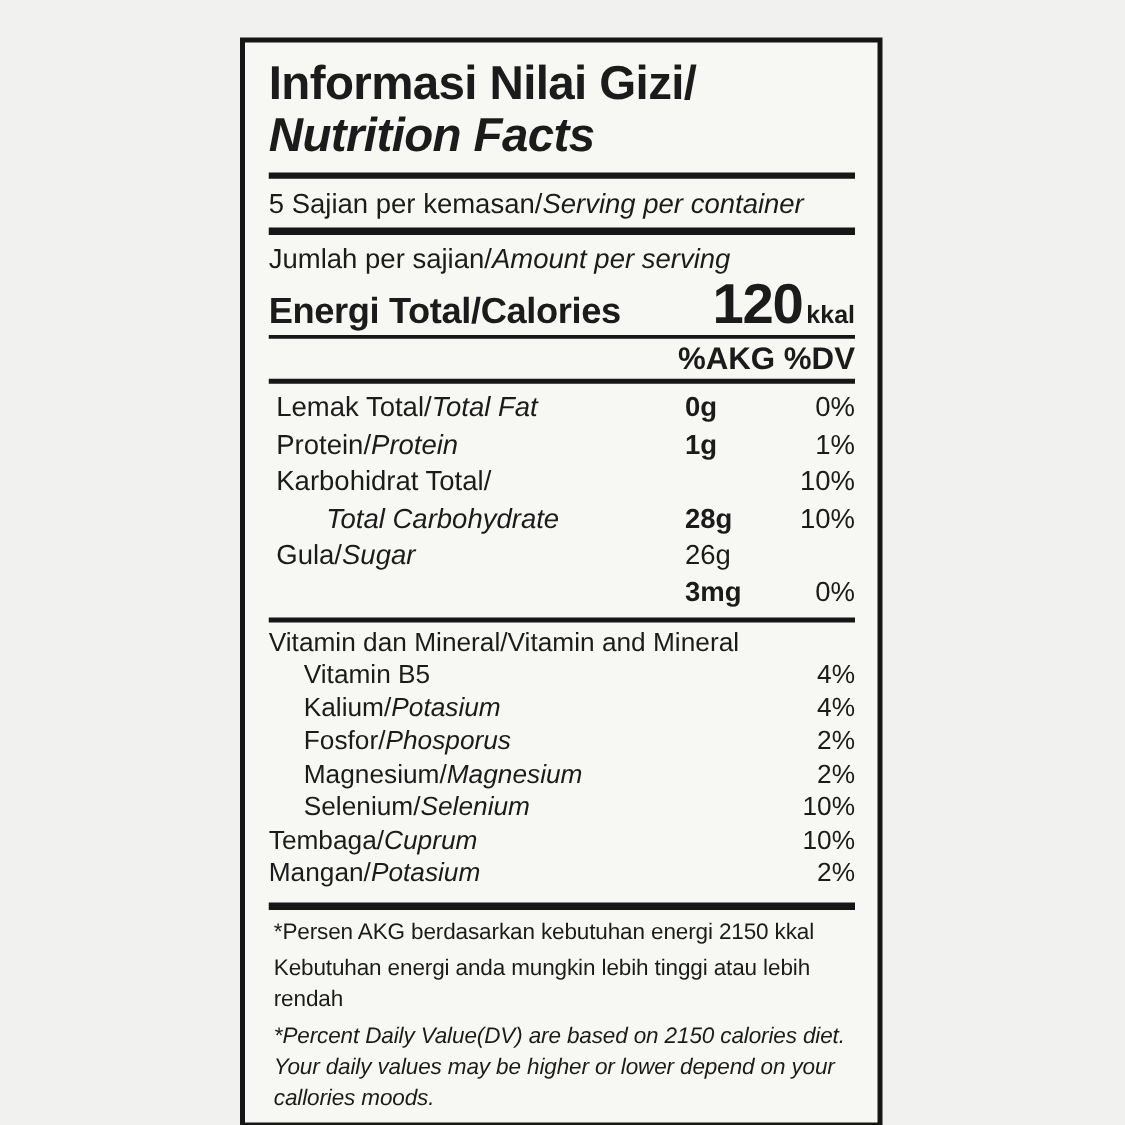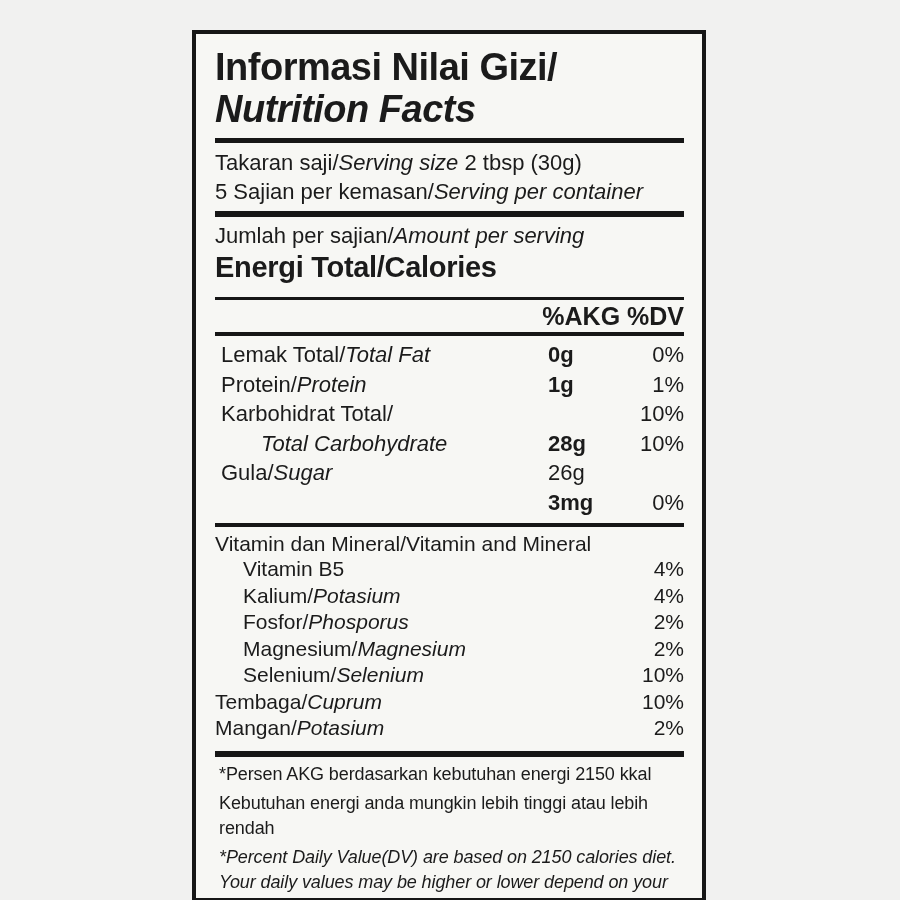--- a/index.html
+++ b/index.html
@@ -127,29 +127,32 @@
 
 <div class="label">
 
   <div class="title">
     <div>Informasi Nilai Gizi/</div>
     <div class="en">Nutrition Facts</div>
   </div>
 
   <div class="divider d1"></div>
 
-  <p class="serving-line"><span>Takaran saji/</span><span class="it">Serving size</span> <span>2 tbsp (30g)</span></p>
   <p class="serving-line"><span>5 Sajian per kemasan/</span><span class="it">Serving per container</span></p>
 
   <div class="divider d2"></div>
 
   <p class="ps-hd"><span>Jumlah per sajian/</span><span class="it">Amount per serving</span></p>
 
   <div class="energy-row">
     <span class="energy-label">Energi Total/Calories</span>
+    <span class="energy-val-wrap">
+      <span class="energy-value">120</span>
+      <span class="energy-unit">kkal</span>
+    </span>
   </div>
 
   <div class="divider d3"></div>
 
   <p class="akg-hd">%AKG %DV</p>
 
   <div class="divider d4"></div>
 
   <div class="nrow">
     <span class="n-name"><span>Lemak Total/</span><span class="en">Total Fat</span></span>

